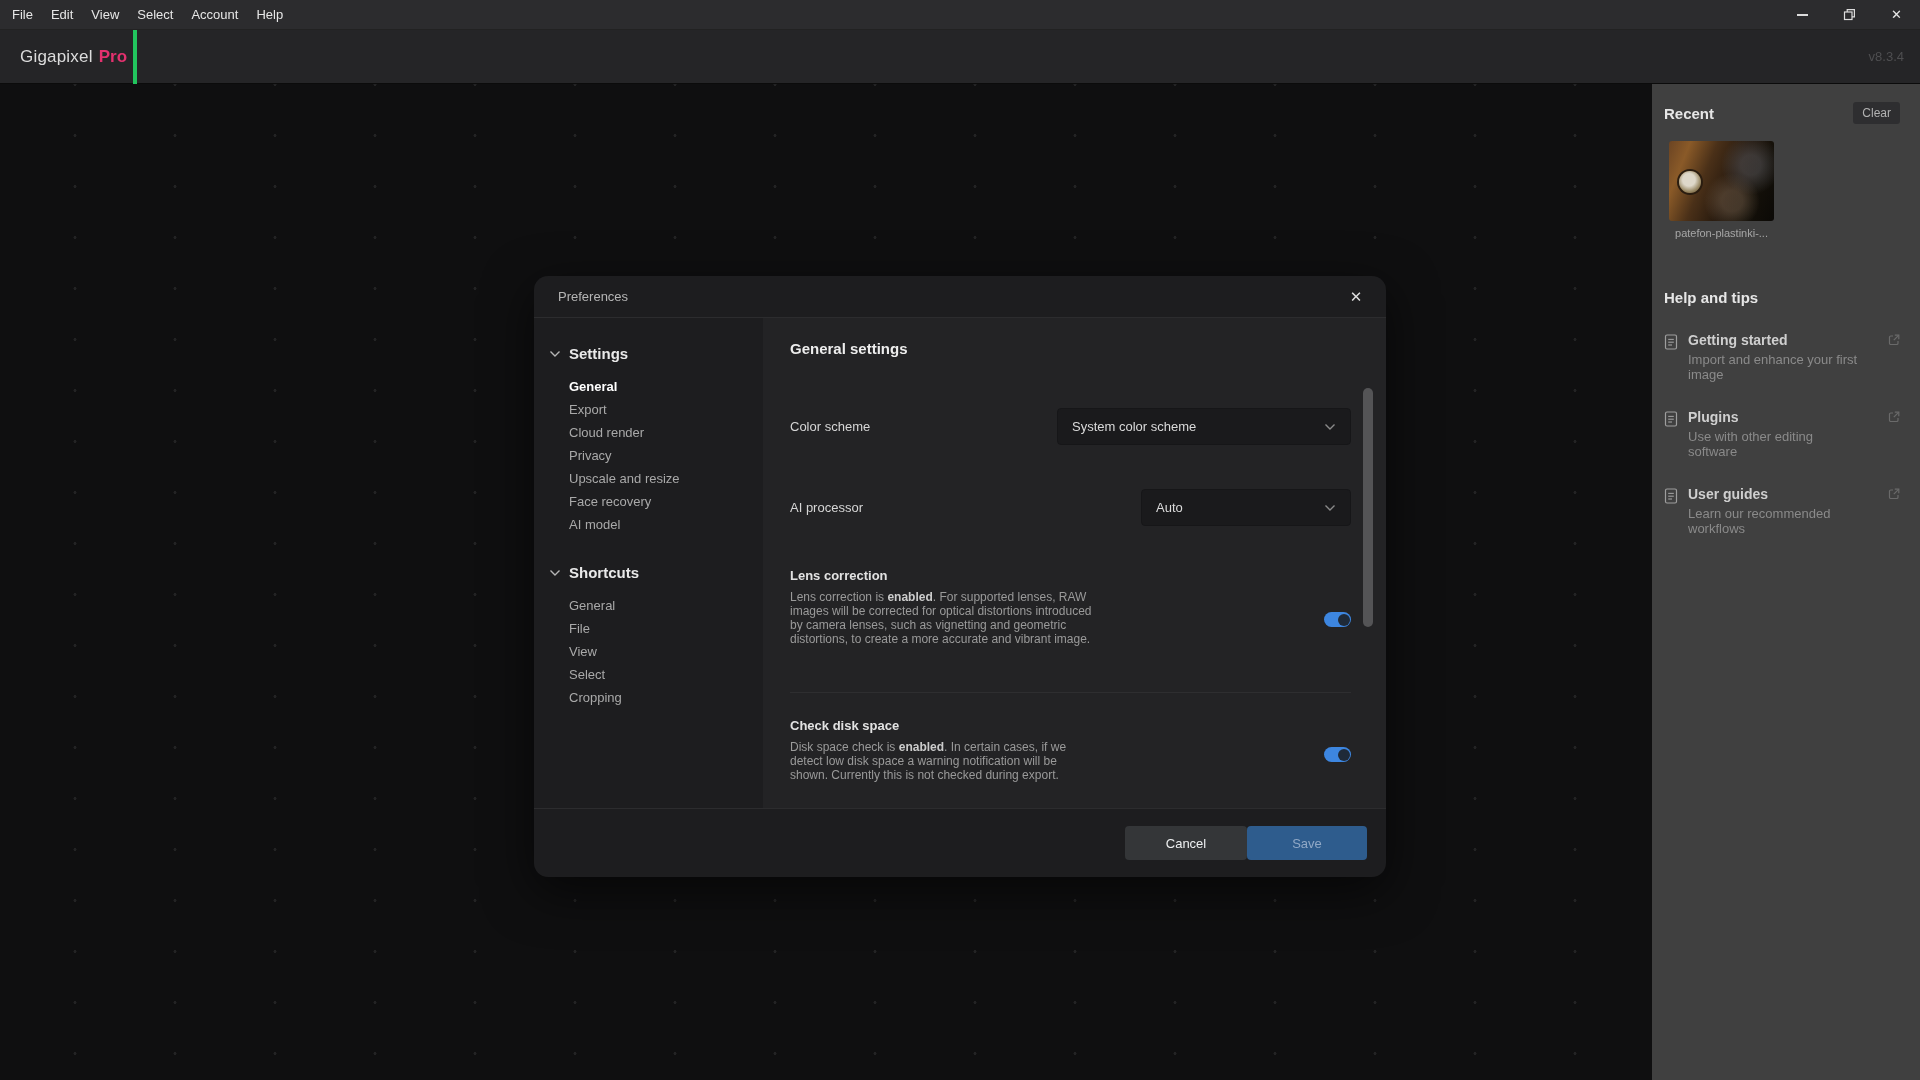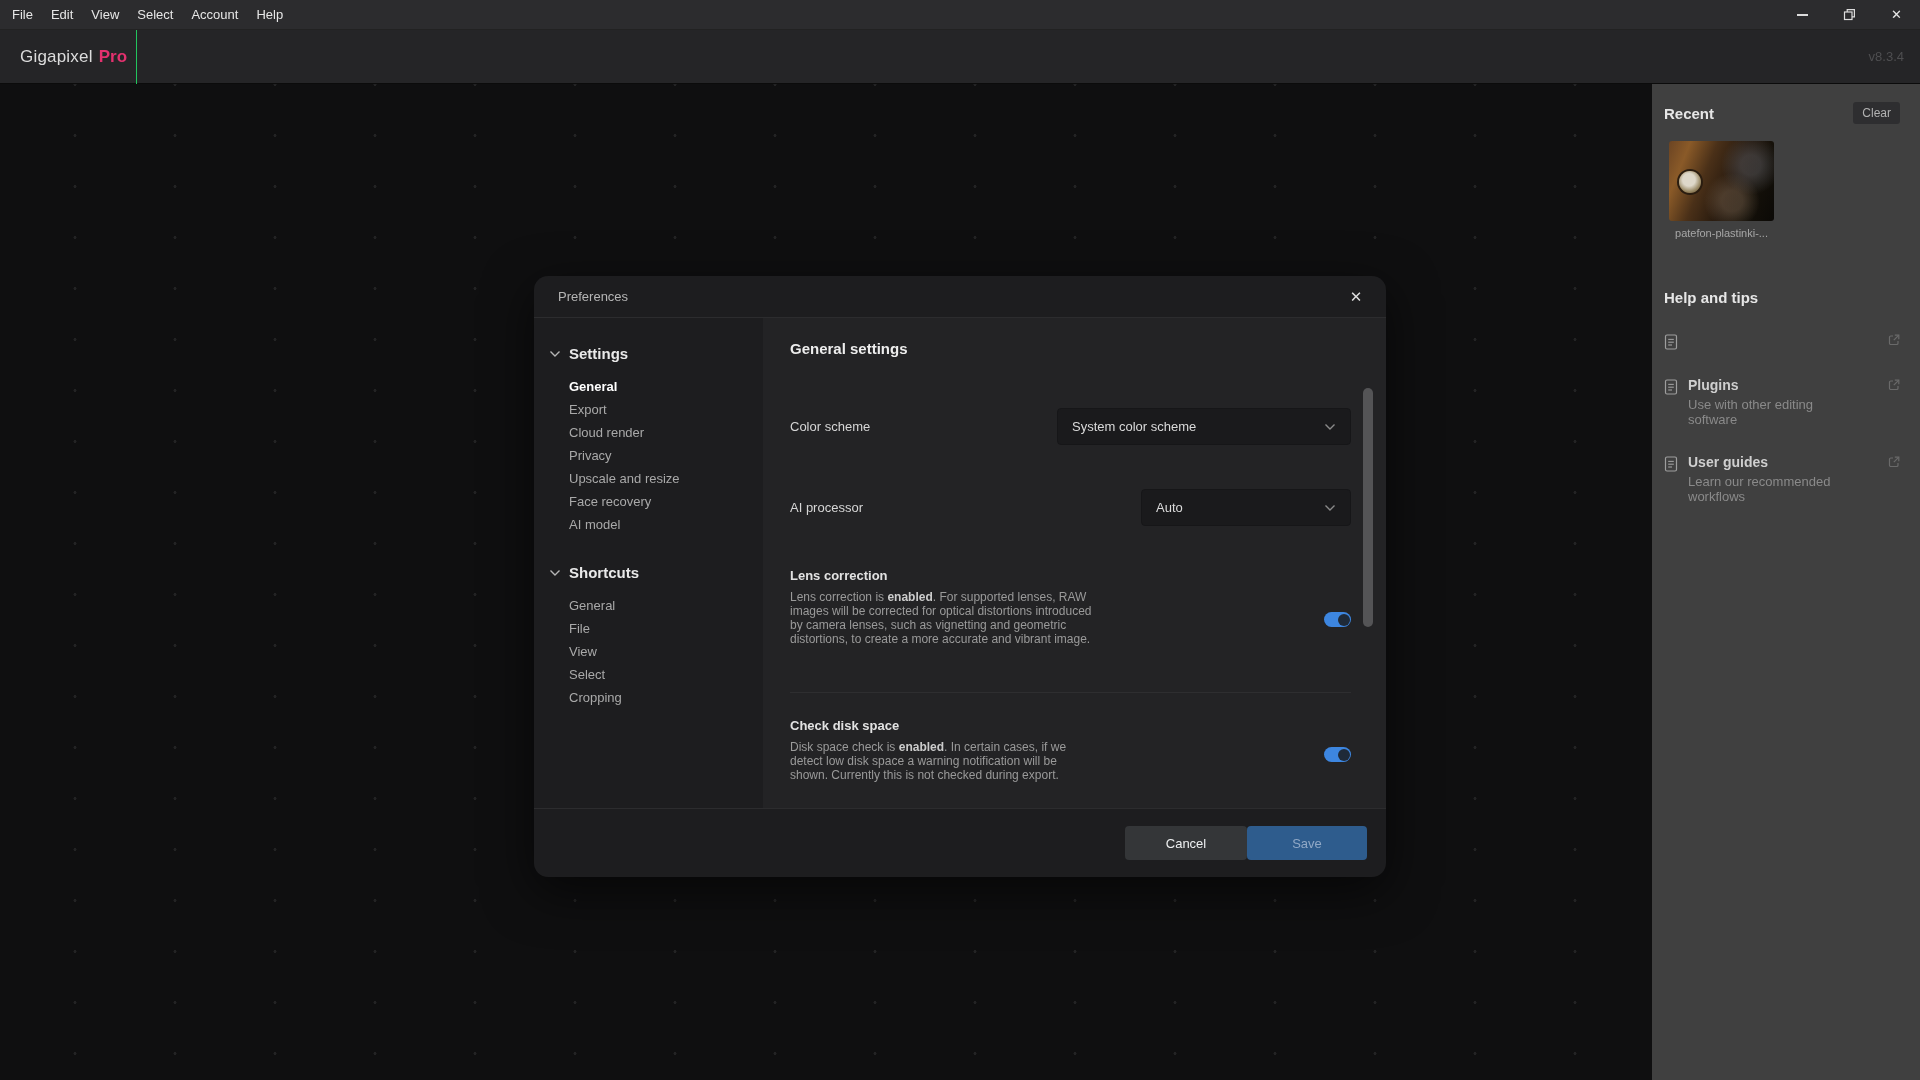--- a/index.html
+++ b/index.html
@@ -14,21 +14,21 @@
   .menu-item { font-size:13px; color:#e6e6e6; cursor:default; }
   .win-controls { margin-left:auto; display:flex; height:30px; }
   .win-btn { width:47px; height:30px; display:flex; align-items:center; justify-content:center; }
   .min-glyph { width:11px; height:2px; background:#dcdcdc; }
   .close-glyph { color:#e8e8e8; font-size:13px; line-height:1; }
 
   
   .appbar { position:absolute; left:0; top:30px; width:1920px; height:54px;
     background:#252527; border-bottom:1px solid #0b0b0b; display:flex; align-items:center; }
   .logo-cell { width:137px; height:54px; display:flex; align-items:center; padding-left:20px;
-    border-right:1px solid #22c55e; }
+    border-right:4px solid #22c55e; }
   .brand { font-size:17px; color:#dcdcdc; letter-spacing:.2px; }
   .brand-badge { font-size:17px; font-weight:bold; color:#e3316e; margin-left:6px; }
   .version { margin-left:auto; padding-right:16px; font-size:13px; color:#4e4e50; }
 
   
   .canvas { position:absolute; left:0; top:84px; width:1652px; height:996px;
     background-color:#0f0f10;
     background-image:radial-gradient(circle, #232324 1.2px, transparent 1.8px);
     background-size:100px 51px; background-position:25px 26px; }
 
@@ -159,20 +159,24 @@
     <div class="panel-title help-title">Help and tips</div>
     <div class="help-list">
 
       <div class="help-item">
         <svg class="doc-icon" width="14" height="16" viewBox="0 0 14 16">
           <rect x="1.5" y="1" width="11" height="14" rx="1.5" fill="none" stroke="#9e9e9e" stroke-width="1.2"></rect>
           <line x1="4.2" y1="5.4" x2="9.8" y2="5.4" stroke="#9e9e9e" stroke-width="1.1"></line>
           <line x1="4.2" y1="8.2" x2="9.8" y2="8.2" stroke="#9e9e9e" stroke-width="1.1"></line>
           <line x1="4.2" y1="11" x2="8" y2="11" stroke="#9e9e9e" stroke-width="1.1"></line>
         </svg>
+        <div class="help-body">
+          <div class="help-item-title">Getting started</div>
+          <div class="help-item-desc">Import and enhance your first image</div>
+        </div>
         <svg class="ext-icon" width="12" height="12" viewBox="0 0 12 12">
           <path d="M5 2 H2.8 A1.3 1.3 0 0 0 1.5 3.3 V9.2 A1.3 1.3 0 0 0 2.8 10.5 H8.7 A1.3 1.3 0 0 0 10 9.2 V7" fill="none" stroke="#6a6a6a" stroke-width="1.2"></path>
           <path d="M6.8 1.2 H10.8 V5.2" fill="none" stroke="#6a6a6a" stroke-width="1.2"></path>
           <line x1="10.6" y1="1.4" x2="5.8" y2="6.2" stroke="#6a6a6a" stroke-width="1.2"></line>
         </svg>
       </div>
 
       <div class="help-item">
         <svg class="doc-icon" width="14" height="16" viewBox="0 0 14 16">
           <rect x="1.5" y="1" width="11" height="14" rx="1.5" fill="none" stroke="#9e9e9e" stroke-width="1.2"></rect>

